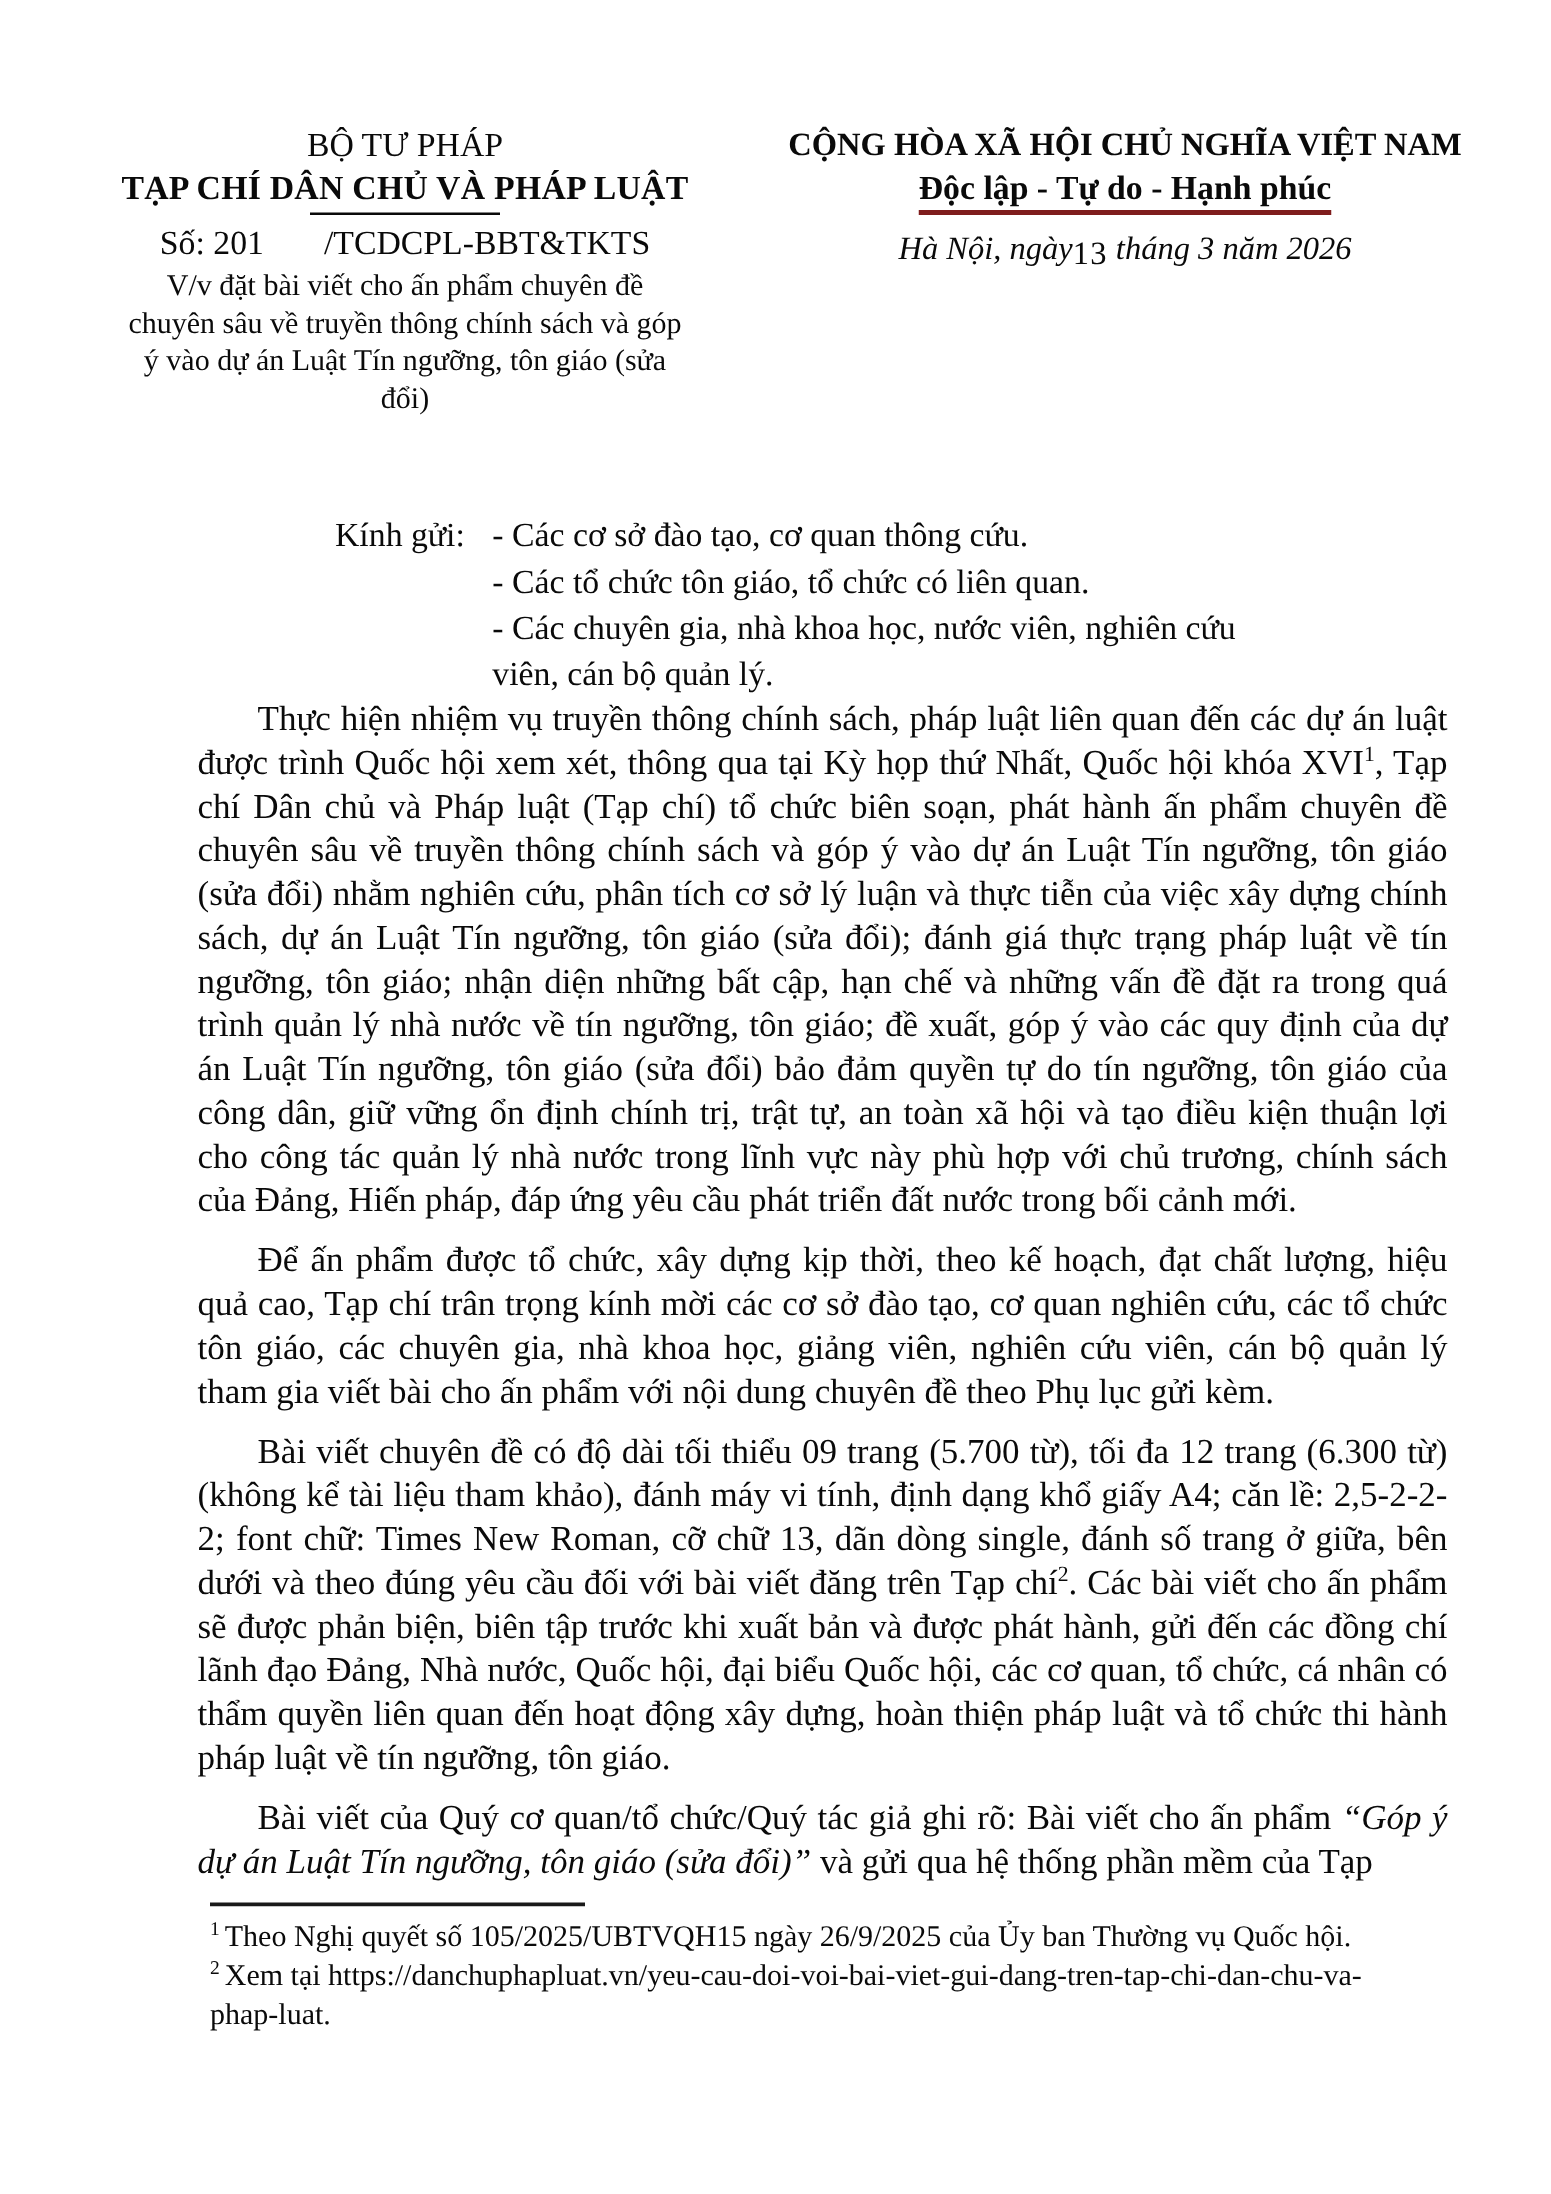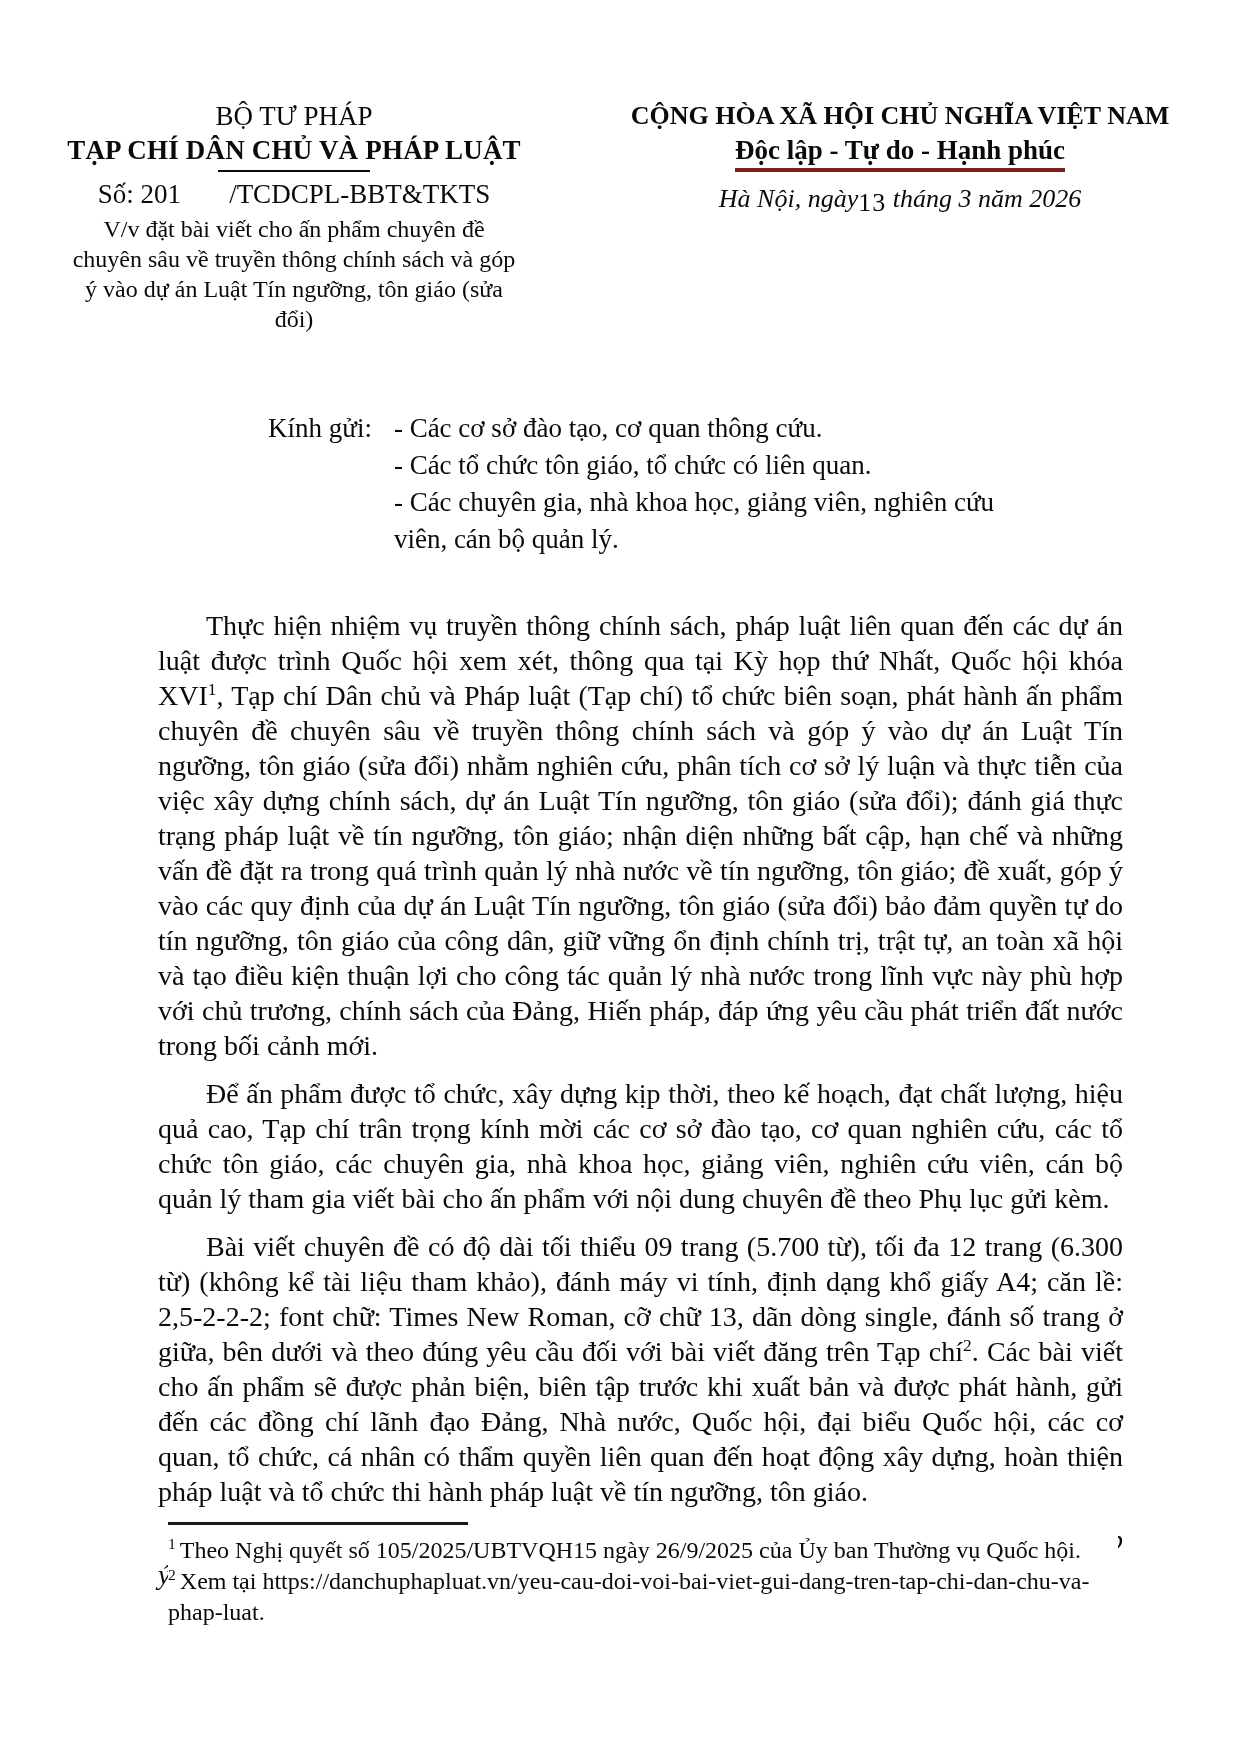--- a/index.html
+++ b/index.html
@@ -9,21 +9,21 @@
     width: 1241px;
     height: 1755px;
     background: #ffffff;
     color: #0a0a0a;
     font-family: "Liberation Serif", "DejaVu Serif", serif;
     overflow: hidden;
   }
   
   .header {
     display: flex;
-    padding: 100px 0 0 54px;
+    padding: 100px 0 0 84px;
   }
   .header-left {
     width: 480px;
     text-align: center;
     flex: none;
   }
   .org-parent { font-size: 27px; line-height: 33px; }
   .org-name   { font-size: 27px; font-weight: bold; line-height: 34px; letter-spacing: 0.2px; }
   .org-underline {
     width: 152px; height: 0;
@@ -66,22 +66,21 @@
   .recipients {
     display: flex;
     margin: 76px 0 0 268px;
     font-size: 27px;
     line-height: 37px;
   }
   .recipients-label { flex: none; margin-right: 22px; }
   .recipients-list { width: 648px; }
   
   .body-text {
-    margin-top: 50px;
-    padding: 0 118px 0 158px;
+    padding: 0 83px 0 158px;
     font-size: 28px;
     line-height: 35px;
     text-align: justify;
   }
   .body-text p {
     margin: 0 0 13px 0;
     text-indent: 48px;
   }
   .body-text sup.fn-ref {
     font-size: 0.62em;
@@ -138,21 +137,21 @@
         <span>Hà Nội, ngày</span><span class="date-day">13</span><span> tháng 3 năm 2026</span>
       </div>
     </div>
   </div>
 
   <div class="recipients">
     <div class="recipients-label">Kính gửi:</div>
     <div class="recipients-list" id="recipient-list">
         <div>- Các cơ sở đào tạo, cơ quan thông cứu.</div>
         <div>- Các tổ chức tôn giáo, tổ chức có liên quan.</div>
-        <div>- Các chuyên gia, nhà khoa học, giảng viên, nghiên cứu viên, cán bộ quản lý.</div>
+        <div>- Các chuyên gia, nhà khoa học, nước viên, nghiên cứu viên, cán bộ quản lý.</div>
       </div>
   </div>
 
   <div class="body-text" id="body-paragraphs">
       <p><span>Thực hiện nhiệm vụ truyền thông chính sách, pháp luật liên quan đến các dự án luật được trình Quốc hội xem xét, thông qua tại Kỳ họp thứ Nhất, Quốc hội khóa XVI</span><sup class="fn-ref">1</sup><span>, Tạp chí Dân chủ và Pháp luật (Tạp chí) tổ chức biên soạn, phát hành ấn phẩm chuyên đề chuyên sâu về truyền thông chính sách và góp ý vào dự án Luật Tín ngưỡng, tôn giáo (sửa đổi) nhằm nghiên cứu, phân tích cơ sở lý luận và thực tiễn của việc xây dựng chính sách, dự án Luật Tín ngưỡng, tôn giáo (sửa đổi); đánh giá thực trạng pháp luật về tín ngưỡng, tôn giáo; nhận diện những bất cập, hạn chế và những vấn đề đặt ra trong quá trình quản lý nhà nước về tín ngưỡng, tôn giáo; đề xuất, góp ý vào các quy định của dự án Luật Tín ngưỡng, tôn giáo (sửa đổi) bảo đảm quyền tự do tín ngưỡng, tôn giáo của công dân, giữ vững ổn định chính trị, trật tự, an toàn xã hội và tạo điều kiện thuận lợi cho công tác quản lý nhà nước trong lĩnh vực này phù hợp với chủ trương, chính sách của Đảng, Hiến pháp, đáp ứng yêu cầu phát triển đất nước trong bối cảnh mới.</span></p>
       <p><span>Để ấn phẩm được tổ chức, xây dựng kịp thời, theo kế hoạch, đạt chất lượng, hiệu quả cao, Tạp chí trân trọng kính mời các cơ sở đào tạo, cơ quan nghiên cứu, các tổ chức tôn giáo, các chuyên gia, nhà khoa học, giảng viên, nghiên cứu viên, cán bộ quản lý tham gia viết bài cho ấn phẩm với nội dung chuyên đề theo Phụ lục gửi kèm.</span></p>
       <p><span>Bài viết chuyên đề có độ dài tối thiểu 09 trang (5.700 từ), tối đa 12 trang (6.300 từ) (không kể tài liệu tham khảo), đánh máy vi tính, định dạng khổ giấy A4; căn lề: 2,5-2-2-2; font chữ: Times New Roman, cỡ chữ 13, dãn dòng single, đánh số trang ở giữa, bên dưới và theo đúng yêu cầu đối với bài viết đăng trên Tạp chí</span><sup class="fn-ref">2</sup><span>. Các bài viết cho ấn phẩm sẽ được phản biện, biên tập trước khi xuất bản và được phát hành, gửi đến các đồng chí lãnh đạo Đảng, Nhà nước, Quốc hội, đại biểu Quốc hội, các cơ quan, tổ chức, cá nhân có thẩm quyền liên quan đến hoạt động xây dựng, hoàn thiện pháp luật và tổ chức thi hành pháp luật về tín ngưỡng, tôn giáo.</span></p>
       <p><span>Bài viết của Quý cơ quan/tổ chức/Quý tác giả ghi rõ: Bài viết cho ấn phẩm </span><em>“Góp ý dự án Luật Tín ngưỡng, tôn giáo (sửa đổi)”</em><span> và gửi qua hệ thống phần mềm của Tạp</span></p>
     </div>
 

